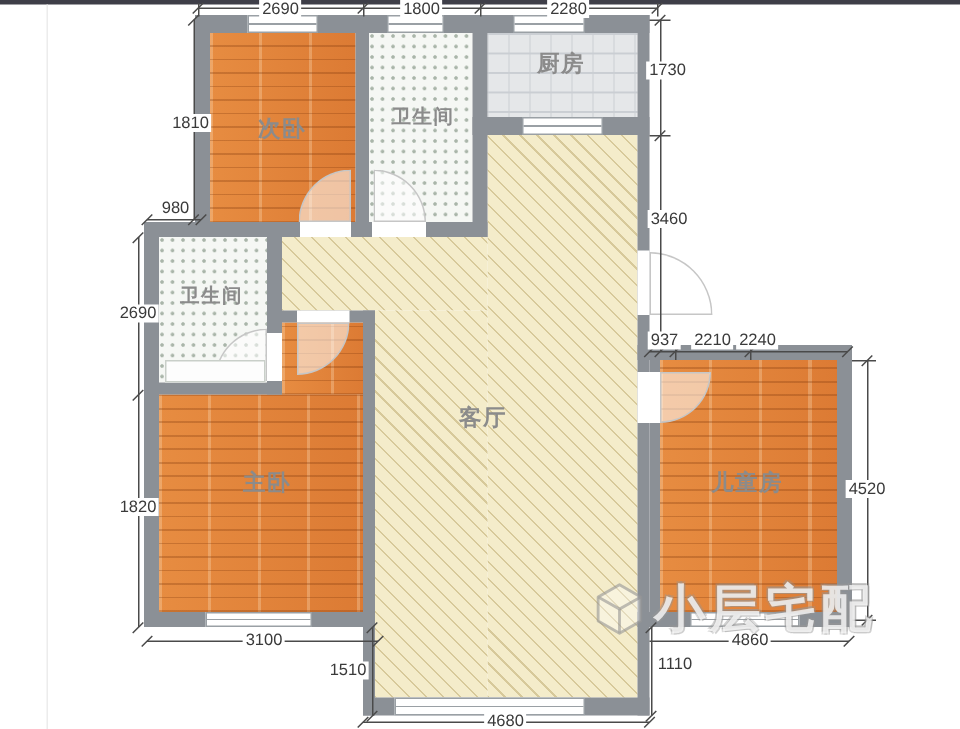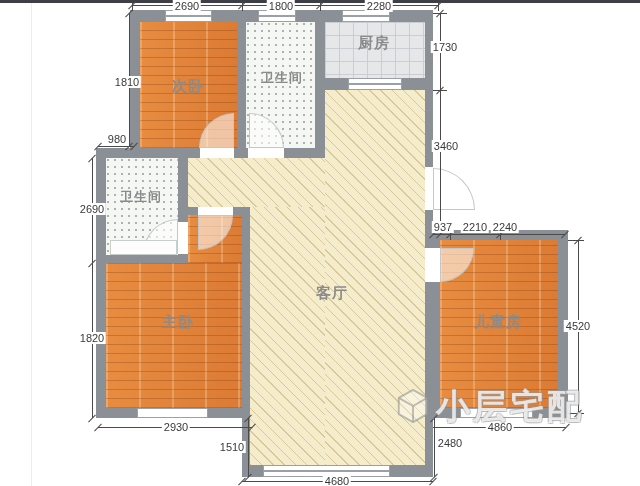--- a/index.html
+++ b/index.html
@@ -101,21 +101,21 @@
   <div class="abs arc" style="left:433px;top:168px;width:42px;height:42px;border-radius:0 100% 0 0;"></div>
 
   <div class="abs opening" style="left:425px;top:248px;width:15px;height:34px;"></div>
   <div class="abs arc" style="left:440px;top:248px;width:34px;height:34px;border-radius:0 0 100% 0;"></div>
 
   <div class="abs fixture" style="left:110px;top:240px;width:67px;height:15px;"></div>
 
   <div class="abs roomlabel" style="left:188px;top:86px;">次卧</div>
   <div class="abs roomlabel small" style="left:282px;top:78px;">卫生间</div>
   <div class="abs roomlabel" style="left:374px;top:43px;">厨房</div>
-  <div class="abs roomlabel" style="left:332px;top:279px;margin-top:14px;">客厅</div>
+  <div class="abs roomlabel" style="left:322px;top:279px;">客厅</div>
   <div class="abs roomlabel small" style="left:141px;top:197px;">卫生间</div>
   <div class="abs roomlabel" style="left:178px;top:322px;">主卧</div>
   <div class="abs roomlabel" style="left:498px;top:322px;">儿童房</div>
 
   <div class="abs dline" style="left:132px;top:5px;width:306px;height:1px;"></div>
   <div class="abs dline" style="left:132px;top:2px;width:1px;height:9px;"></div>
   <div class="abs dline" style="left:242px;top:2px;width:1px;height:9px;"></div>
   <div class="abs dline" style="left:320px;top:2px;width:1px;height:9px;"></div>
   <div class="abs dline" style="left:438px;top:2px;width:1px;height:9px;"></div>
   <div class="abs tick" style="left:132px;top:5px;"></div>
@@ -170,36 +170,36 @@
   <div class="abs dline" style="left:578px;top:240px;width:1px;height:173px;"></div>
   <div class="abs dline" style="left:568px;top:240px;width:16px;height:1px;"></div>
   <div class="abs dline" style="left:568px;top:413px;width:16px;height:1px;"></div>
   <div class="abs tick" style="left:578px;top:240px;"></div>
   <div class="abs tick" style="left:578px;top:413px;"></div>
   <div class="abs dlabel" style="left:578px;top:326px;">4520</div>
 
   <div class="abs dline" style="left:98px;top:427px;width:154px;height:1px;"></div>
   <div class="abs tick" style="left:98px;top:427px;"></div>
   <div class="abs tick" style="left:252px;top:427px;"></div>
-  <div class="abs dlabel" style="left:176px;top:427px;">2930</div>
+  <div class="abs dlabel" style="left:176px;top:427px;">3100</div>
 
   <div class="abs dline" style="left:248px;top:418px;width:1px;height:59px;"></div>
   <div class="abs tick" style="left:248px;top:418px;"></div>
   <div class="abs tick" style="left:248px;top:477px;"></div>
   <div class="abs dlabel" style="left:232px;top:447px;">1510</div>
 
   <div class="abs dline" style="left:242px;top:481px;width:191px;height:1px;"></div>
   <div class="abs tick" style="left:242px;top:481px;"></div>
   <div class="abs tick" style="left:433px;top:481px;"></div>
   <div class="abs dlabel" style="left:337px;top:481px;">4680</div>
 
   <div class="abs dline" style="left:434px;top:418px;width:1px;height:59px;"></div>
   <div class="abs tick" style="left:434px;top:418px;"></div>
   <div class="abs tick" style="left:434px;top:477px;"></div>
-  <div class="abs dlabel" style="left:450px;top:443px;">2480</div>
+  <div class="abs dlabel" style="left:450px;top:443px;">1110</div>
 
   <div class="abs dline" style="left:433px;top:427px;width:133px;height:1px;"></div>
   <div class="abs tick" style="left:566px;top:427px;"></div>
   <div class="abs dlabel" style="left:500px;top:427px;">4860</div>
 
   <div class="abs" style="left:394px;top:384px;width:190px;height:44px;display:flex;align-items:center;">
     <svg width="38" height="38" viewBox="0 0 40 40" style="opacity:.8;flex:0 0 auto;">
       <g fill="rgba(255,255,255,0.45)" stroke="rgba(150,150,150,0.75)" stroke-width="2" stroke-linejoin="round">
         <polygon points="20,3 35,11.5 35,28.5 20,37 5,28.5 5,11.5"></polygon>
       </g>

